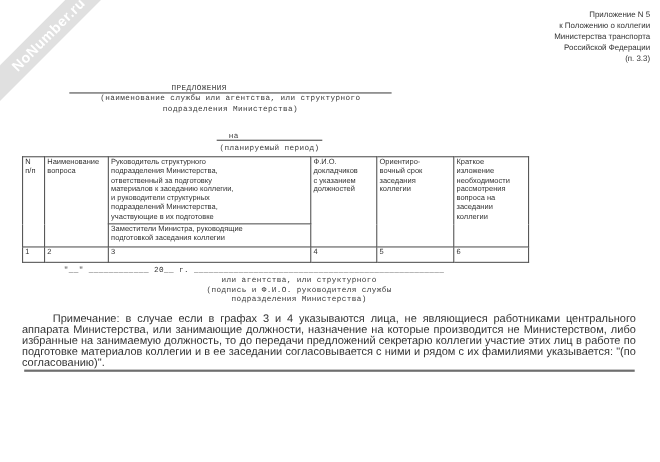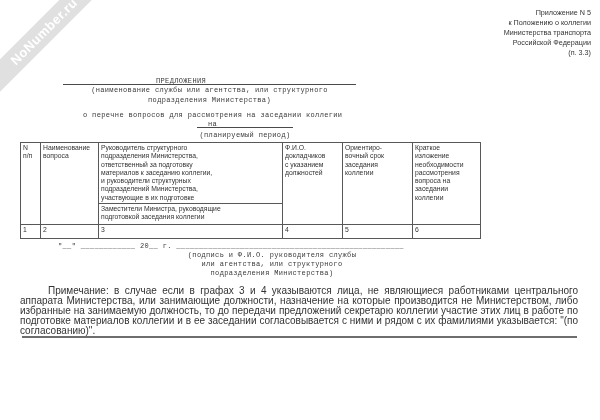--- a/index.html
+++ b/index.html
@@ -61,21 +61,20 @@
     <div>Российской Федерации</div>
     <div>(п. 3.3)</div>
   </div>
 
   <div class="abs mono title">ПРЕДЛОЖЕНИЯ</div>
 
   <div class="abs u-line org-line"></div>
   <div class="abs mono org-cap">(наименование службы или агентства, или структурного
 подразделения Министерства)</div>
 
-  <div class="abs mono subject">о перечне вопросов для рассмотрения на заседании коллегии</div>
   <div class="abs mono na">на</div>
   <div class="abs u-line period-line"></div>
   <div class="abs mono period-cap">(планируемый период)</div>
 
   <div class="abs tbl-wrap">
     <table class="doc">
       <colgroup>
         <col style="width:20px">
           <col style="width:58px">
           <col style="width:184px">
@@ -123,22 +122,22 @@
         <td>4</td>
         <td>5</td>
         <td>6</td>
       </tr>
     </tbody>
       </table>
   </div>
 
   <div class="abs mono sig-line">"__" ____________ 20__ г. __________________________________________________</div>
   <div class="abs mono sig-cap">
+    <div>или агентства, или структурного</div>
     <div>(подпись и Ф.И.О. руководителя службы</div>
-    <div>или агентства, или структурного</div>
     <div>подразделения Министерства)</div>
   </div>
 
   <div class="abs note">Примечание: в случае если в графах 3 и 4 указываются лица, не являющиеся работниками центрального аппарата Министерства, или занимающие должности, назначение на которые производится не Министерством, либо избранные на занимаемую должность, то до передачи предложений секретарю коллегии участие этих лиц в работе по подготовке материалов коллегии и в ее заседании согласовывается с ними и рядом с их фамилиями указывается: "(по согласованию)".</div>
 
   <div class="abs divider"></div>
 
 </div>
 
 </body></html>

